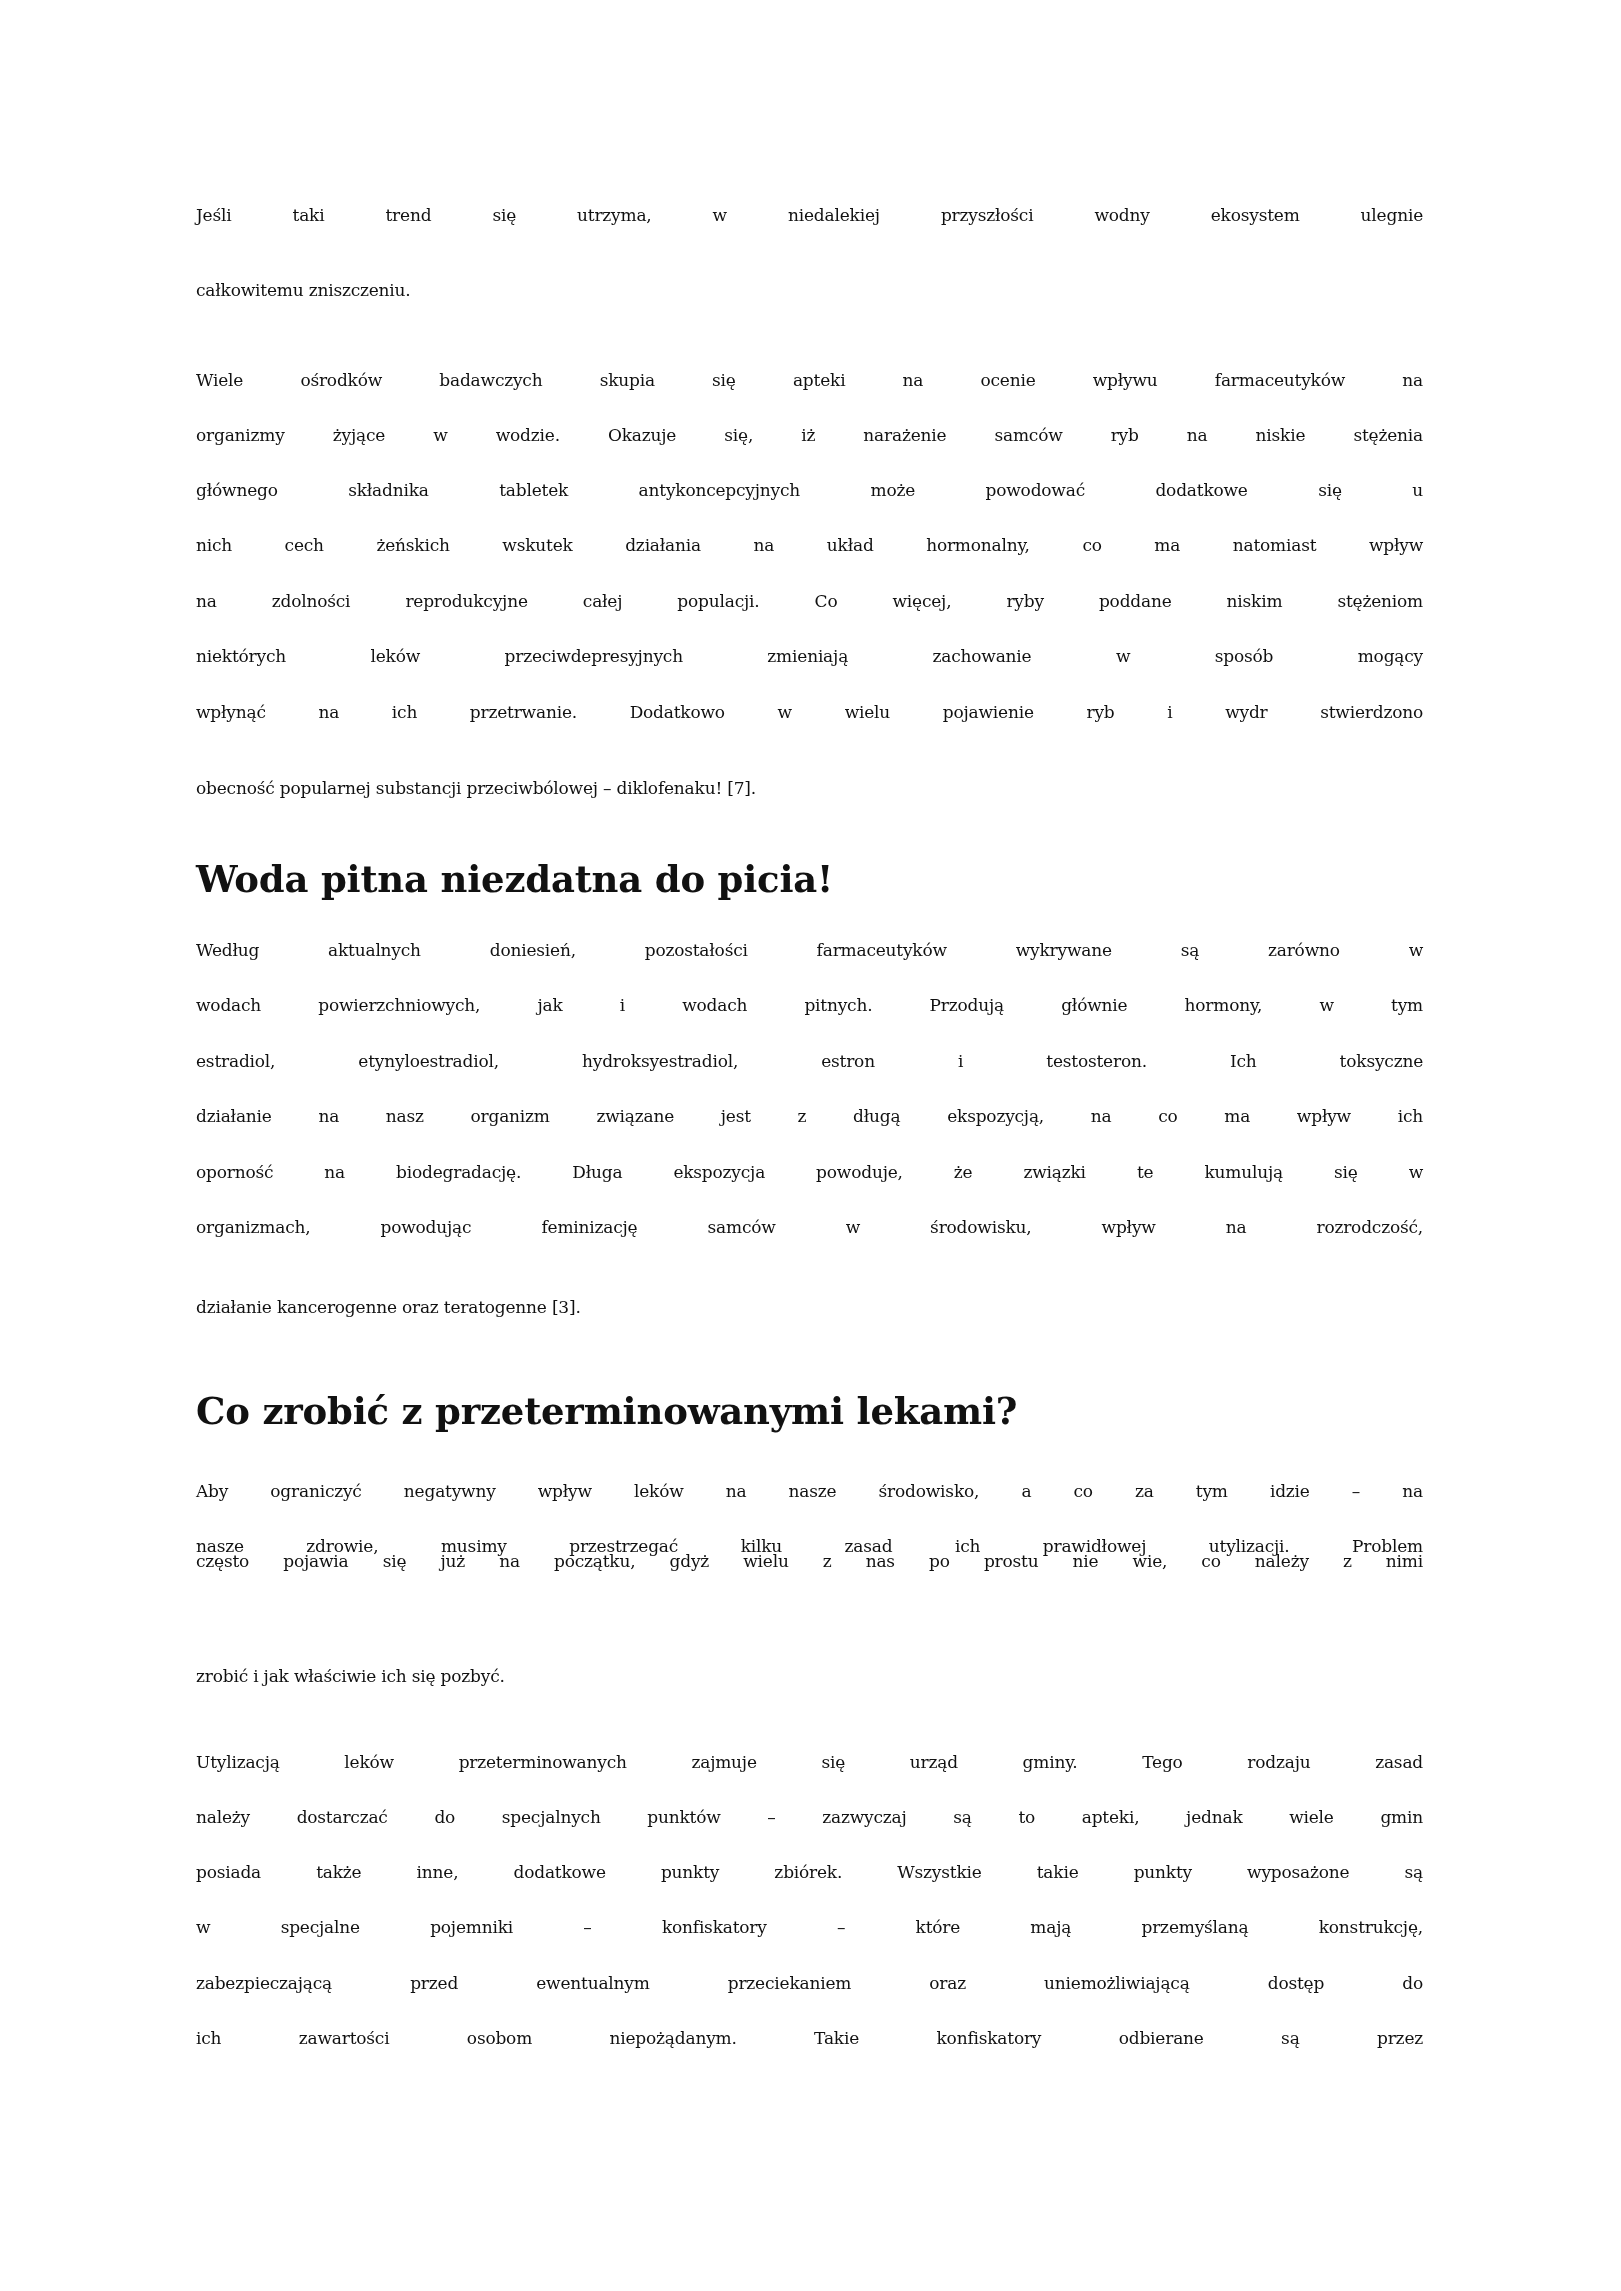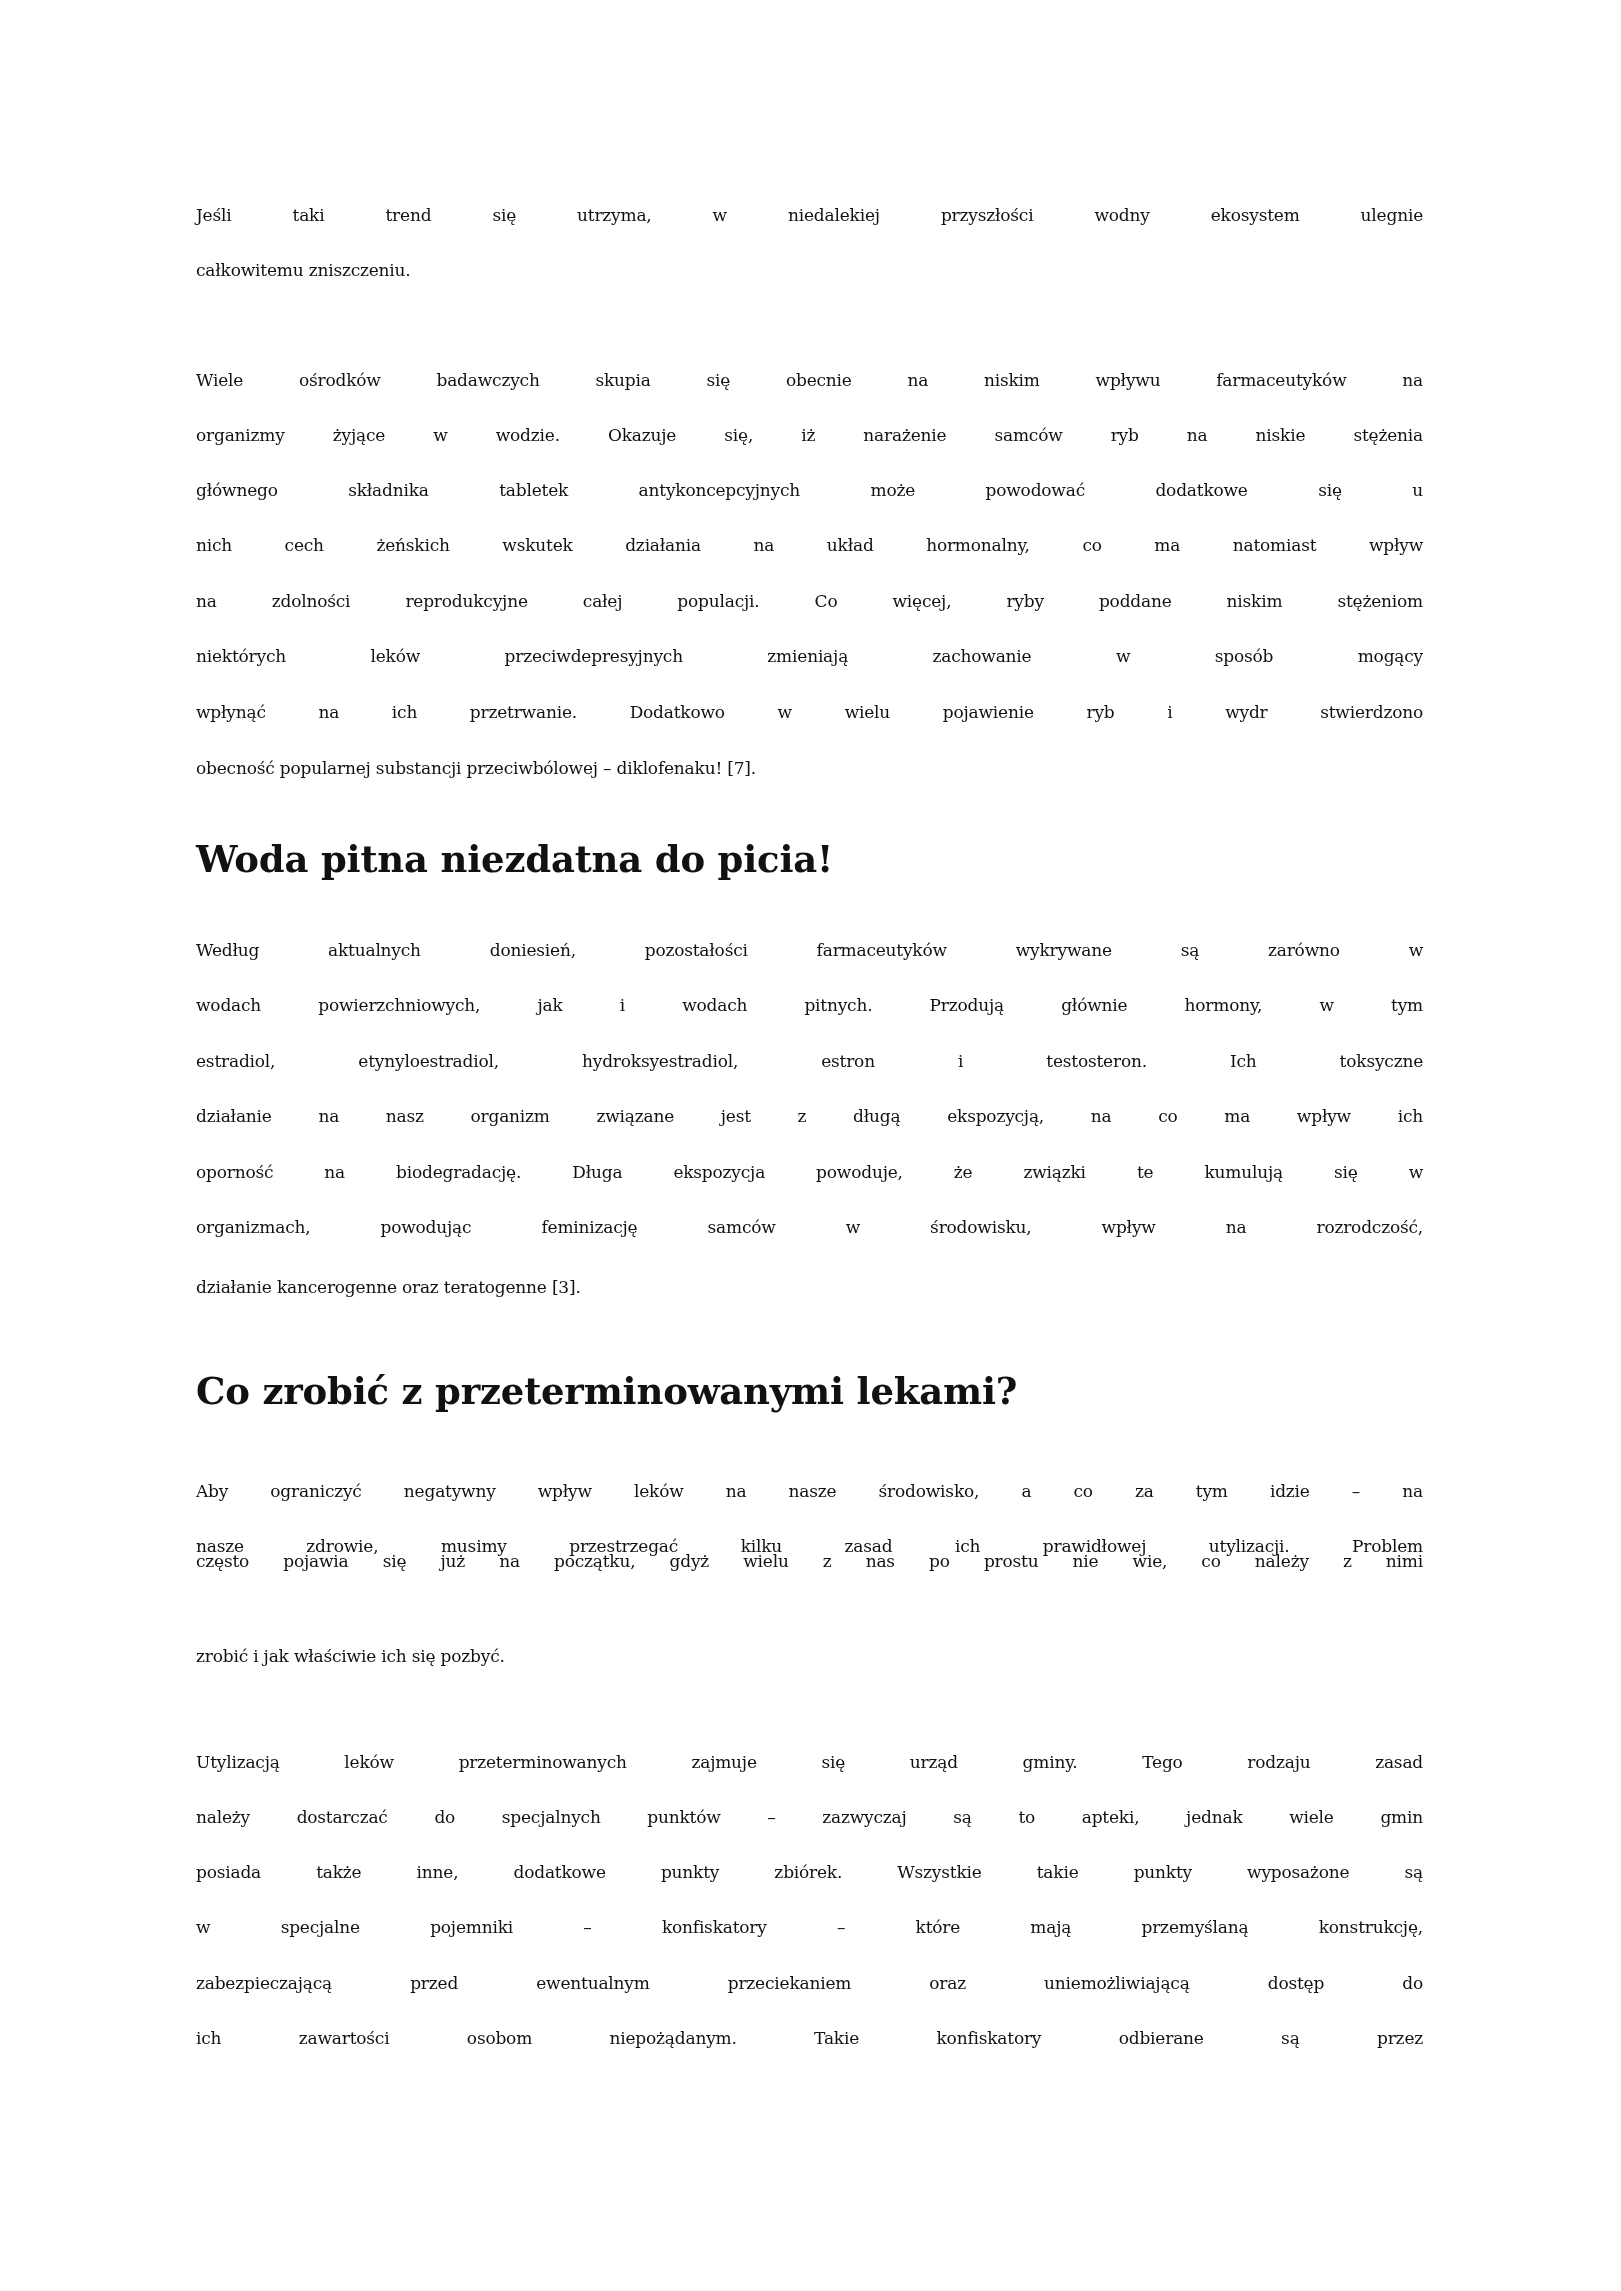--- a/index.html
+++ b/index.html
@@ -31,38 +31,39 @@
     white-space: nowrap;
     letter-spacing: -0.2px;
   }
   .line.just {
     text-align: justify;
     text-align-last: justify;
     white-space: normal;
   }
   .line.last {
     text-align: left;
+    margin-top: 20px;
   }
   .heading {
     font-weight: bold;
     font-size: 37px;
   }
 </style>
 </head>
 <body>
 
 <div class="page">
 
   <div>
     <div class="line just" style="top:196px">Jeśli taki trend się utrzyma, w niedalekiej przyszłości wodny ekosystem ulegnie</div>
     <div class="line last" style="top:251px">całkowitemu zniszczeniu.</div>
   </div>
 
   <div>
-    <div class="line just" style="top:361px">Wiele ośrodków badawczych skupia się obecnie na niskim wpływu farmaceutyków na</div>
+    <div class="line just" style="top:361px">Wiele ośrodków badawczych skupia się apteki na ocenie wpływu farmaceutyków na</div>
     <div class="line just" style="top:416px">organizmy żyjące w wodzie. Okazuje się, iż narażenie samców ryb na niskie stężenia</div>
     <div class="line just" style="top:471px">głównego składnika tabletek antykoncepcyjnych może powodować dodatkowe się u</div>
     <div class="line just" style="top:526px">nich cech żeńskich wskutek działania na układ hormonalny, co ma natomiast wpływ</div>
     <div class="line just" style="top:582px">na zdolności reprodukcyjne całej populacji. Co więcej, ryby poddane niskim stężeniom</div>
     <div class="line just" style="top:637px">niektórych leków przeciwdepresyjnych zmieniają zachowanie w sposób mogący</div>
     <div class="line just" style="top:693px">wpłynąć na ich przetrwanie. Dodatkowo w wielu pojawienie ryb i wydr stwierdzono</div>
     <div class="line last" style="top:749px">obecność popularnej substancji przeciwbólowej – diklofenaku! [7].</div>
   </div>
 
   <div class="line last heading" style="top:840px">Woda pitna niezdatna do picia!</div>

